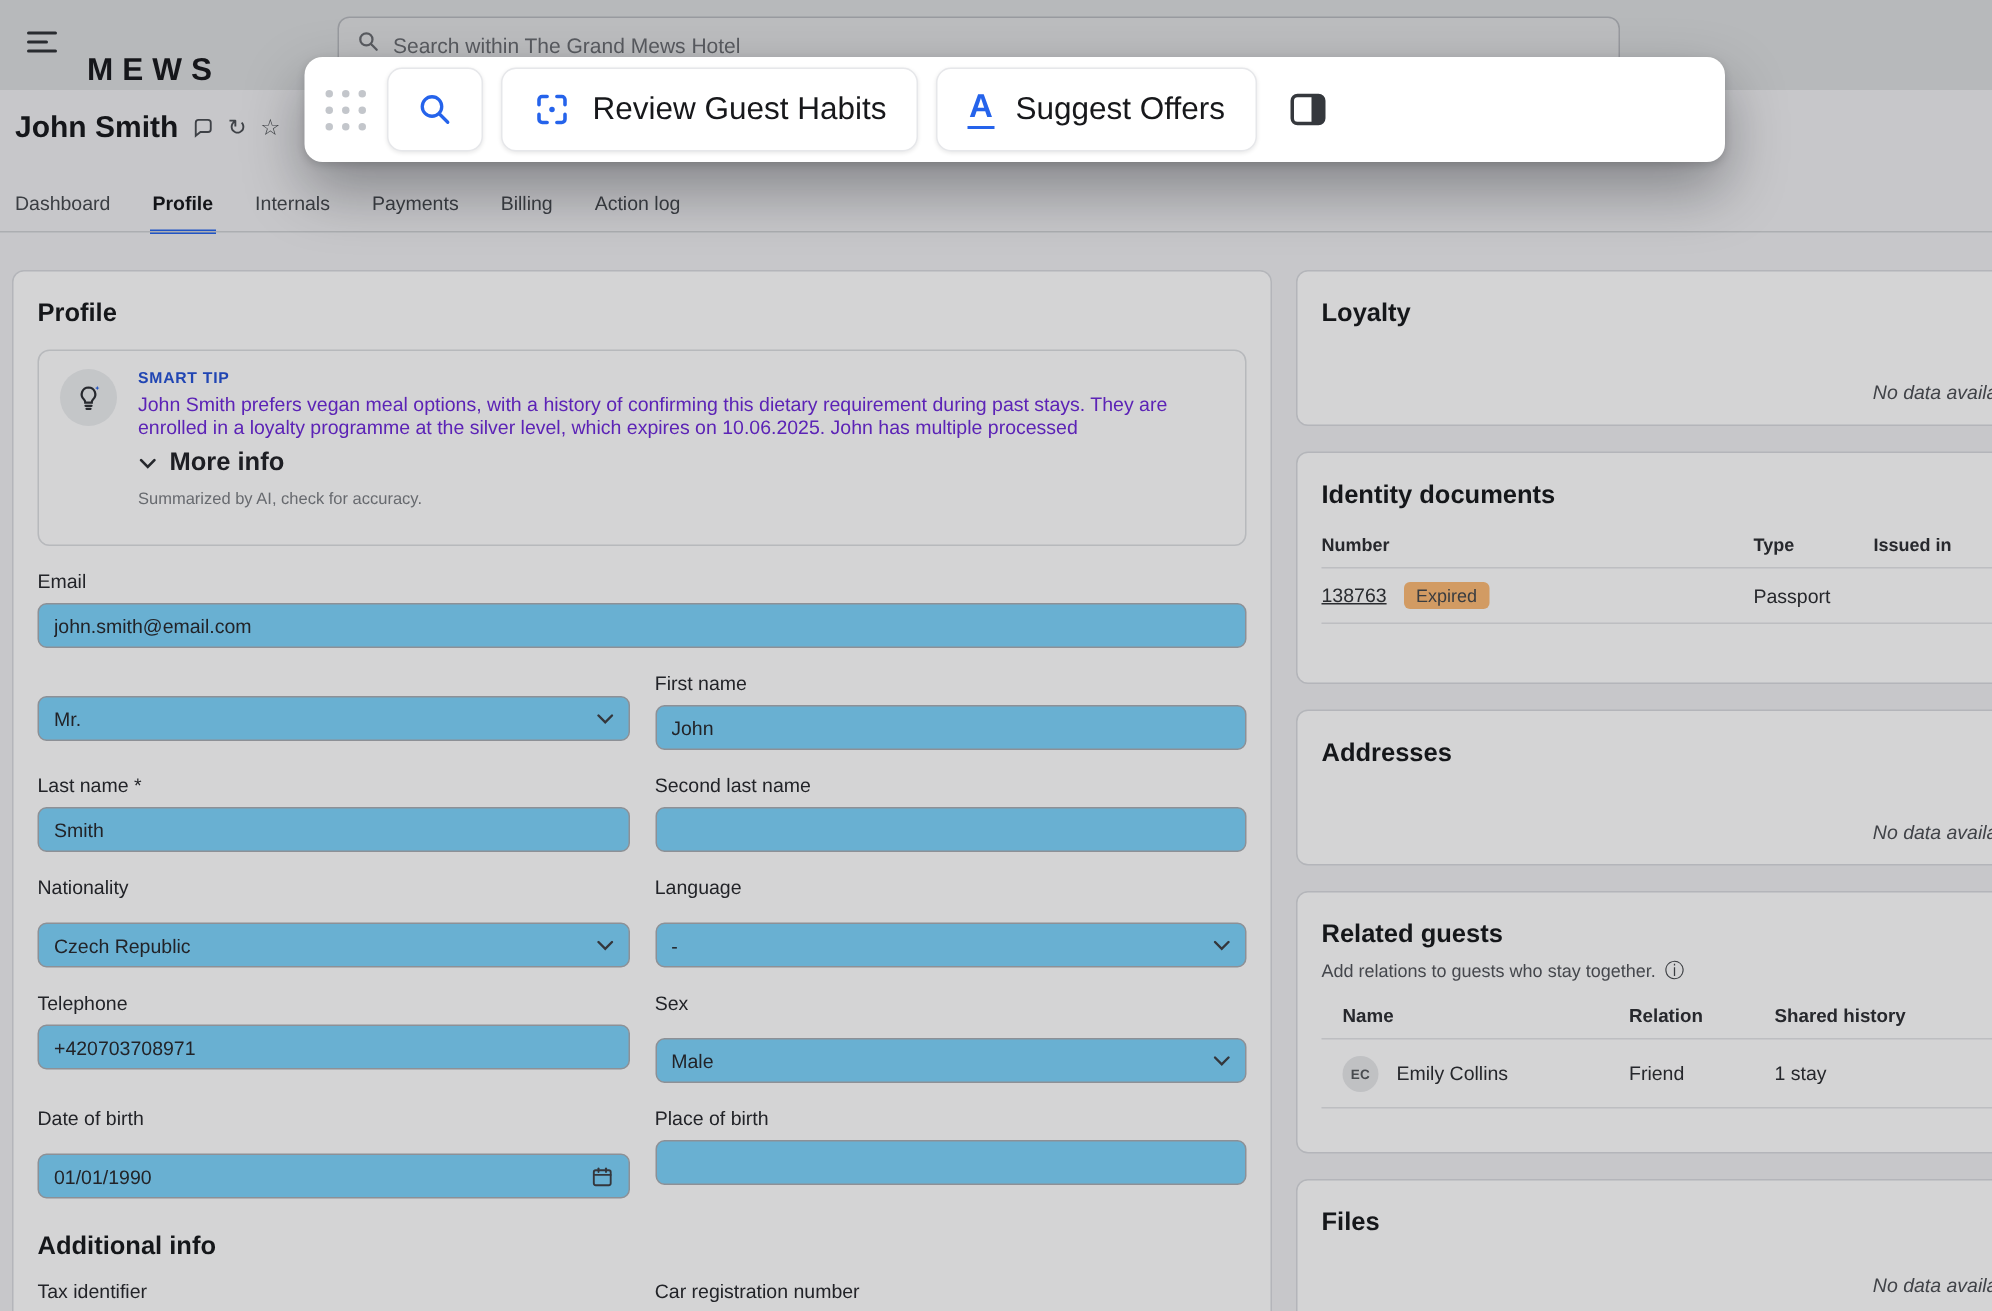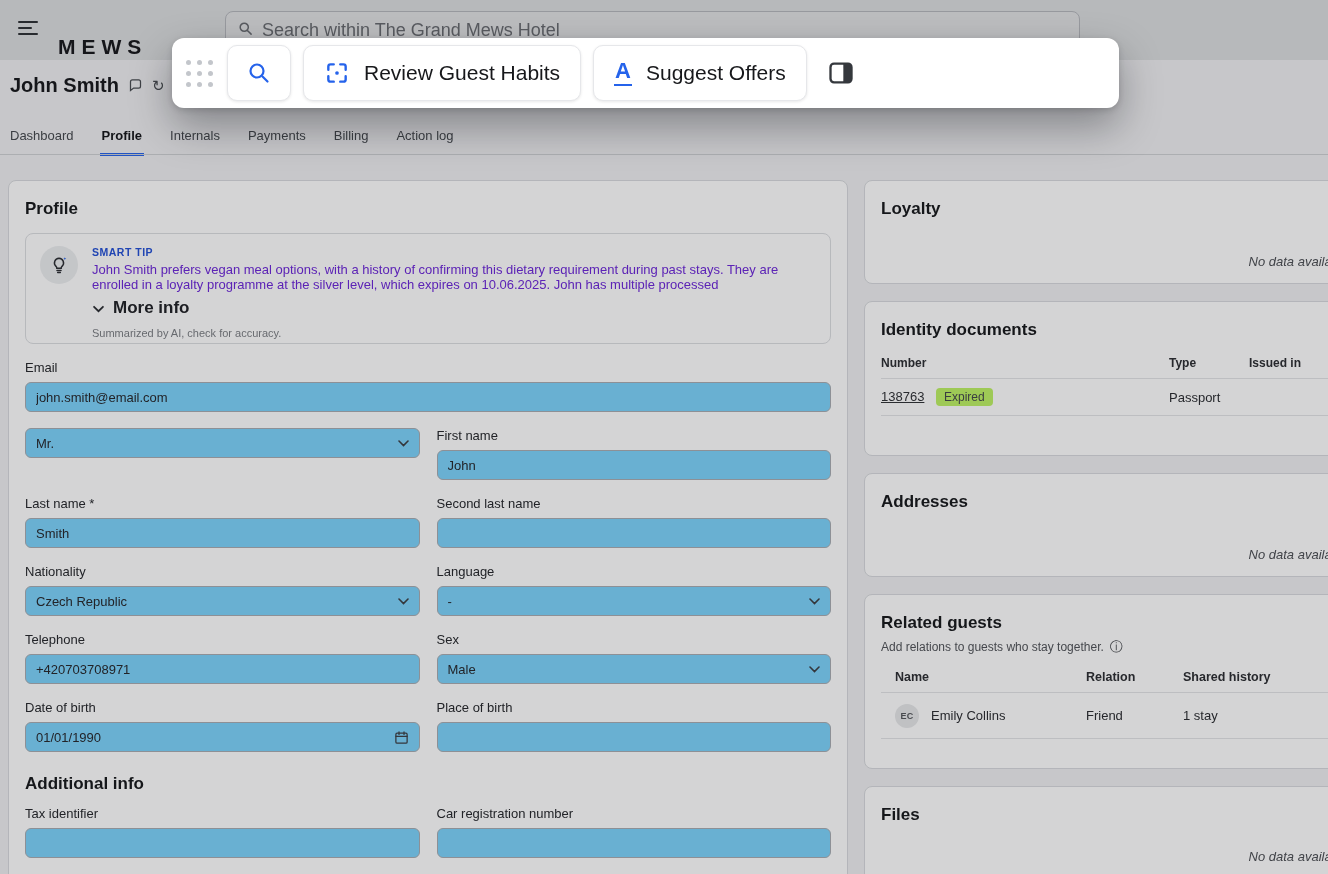--- a/index.html
+++ b/index.html
@@ -14,94 +14,94 @@
   .topbar { position:absolute; left:0; top:0; width:1328px; height:60px; background:#dcdee0; }
   .hamburger { position:absolute; left:18px; top:21px; width:20px; height:16px; cursor:pointer; }
   .hamburger span { display:block; height:2px; background:#2e3135; border-radius:1px; margin-bottom:4px; }
   .hamburger span:nth-child(2){ width:70%; }
   .logo { position:absolute; left:58px; top:17px; font-size:21px; font-weight:800; letter-spacing:6px; color:#17181b;margin-top:18px; }
   .searchbox {
     position:absolute; left:225px; top:11px; width:855px; height:38px;
     border:1px solid #b6b9bd; border-radius:8px; background:#e2e3e5;
     display:flex; align-items:center; gap:9px; padding:0 12px;
   }
-  .searchbox .ph { font-size:18px; color:#696c71; }
+  .searchbox .ph { font-size:14px; color:#696c71; }
 
   
   .guest-header { position:absolute; left:10px; top:74px; display:flex; align-items:center; gap:9px; }
   .guest-name { font-size:20px; font-weight:700; color:#17181b; }
   .hicon { color:#4a4d52; font-size:15px; line-height:1; cursor:pointer; }
   .hicon svg { display:block; }
 
   
   .tabs { position:absolute; left:8px; top:122px; display:flex; gap:24px; }
   .tab { font-size:13px; color:#45484d; padding:6px 2px 10px; cursor:pointer; border-bottom:3px solid transparent; }
   .tab.active { color:#141519; font-weight:700; border-bottom-color:#2563eb; }
   .tabs-divider { position:absolute; left:0; top:154px; width:1328px; height:1px; background:#cfd1d4; }
 
   
   .card { position:absolute; background:#ffffff; border:1px solid #d8dade; border-radius:8px; padding:18px 16px; }
   .card-title { font-size:17px; font-weight:700; color:#17191c; }
 
   .profile-card { left:8px; top:180px; width:840px; height:750px; }
 
   
-  .smart-tip { margin-top:14px; border:1px solid #dcdee1; border-radius:8px; padding:12px 16px 4px 14px; display:flex; gap:14px; }
+  .smart-tip { margin-top:14px; border:1px solid #dcdee1; border-radius:8px; padding:12px 16px 24px 14px; display:flex; gap:14px; }
   .tip-icon { width:38px; height:38px; border-radius:50%; background:#eceef0; flex:0 0 38px; display:flex; align-items:center; justify-content:center; }
   .tip-label { font-size:10.5px; font-weight:700; letter-spacing:.5px; color:#2451d6; }
   .tip-text { font-size:13px; line-height:15px; color:#6d28d9; margin-top:4px; max-width:710px; }
   .more-info { margin-top:6px; display:flex; align-items:center; gap:8px; font-size:17px; font-weight:700; color:#202226; cursor:pointer; }
   .tip-disclaimer { margin-top:9px; font-size:11px; color:#7b7e83; }
 
   
   .form-row { display:flex; gap:17px; margin-top:16px; }
   .fgroup { flex:1; min-width:0; }
   .flabel { font-size:13px; color:#26282c; margin-bottom:7px; }
   .finput, .fselect, .fdate {
     width:100%; height:30px; border:1px solid #a9adb2; border-radius:6px;
     background:#7dd3fc; font-size:13px; color:#26282c; padding:0 10px;
     font-family:"Liberation Sans", sans-serif;
   }
   .finput { display:block; }
-  .fselect, .fdate { display:flex; align-items:center; justify-content:space-between; cursor:pointer; }
+  .fselect, .fdate { display:flex; align-items:center; justify-content:space-between; cursor:pointer;margin-top:16px; }
   .section-title { margin-top:22px; font-size:17px; font-weight:700; color:#17191c; }
 
   
   .rcard { left:864px; width:502px; }
   .card-loyalty   { top:180px; height:104px; }
   .card-identity  { top:301px; height:155px; }
   .card-addresses { top:473px; height:104px; }
   .card-related   { top:594px; height:175px; }
   .card-files     { top:786px; height:120px; }
 
   .empty-note { position:absolute; right:16px; bottom:14px; font-size:13px; font-style:italic; color:#4c4f54; white-space:nowrap; }
 
   
   .id-head { display:flex; margin-top:16px; font-size:12px; font-weight:700; color:#2c2e32; }
   .id-c1 { width:288px; } .id-c2 { width:80px; } .id-c3 { flex:1; }
   .id-divider { height:1px; background:#e3e4e7; margin-top:8px; }
   .id-row { display:flex; align-items:center; height:37px; font-size:13px; color:#2b2d31; border-bottom:1px solid #e3e4e7; }
   .doc-link { text-decoration:underline; color:#303236; cursor:pointer; }
-  .badge { display:inline-block; background:#bef264; color:#44474b; font-size:12px; border-radius:4px; padding:2px 8px; margin-left:8px; }
+  .badge { display:inline-block; background:#fdba74; color:#44474b; font-size:12px; border-radius:4px; padding:2px 8px; margin-left:8px; }
 
   
   .sub-note { margin-top:5px; font-size:12px; color:#515459; display:flex; align-items:center; gap:6px; }
   .rg-head { display:flex; margin-top:14px; padding-left:14px; font-size:12.5px; font-weight:700; color:#2c2e32; }
   .rg-c1 { width:191px; } .rg-c2 { width:97px; } .rg-c3 { flex:1; }
   .rg-divider { height:1px; background:#e3e4e7; margin-top:8px; }
   .rg-row { display:flex; align-items:center; padding-left:14px; height:46px; font-size:13px; color:#2b2d31; border-bottom:1px solid #e3e4e7; }
   .rg-name { width:191px; display:flex; align-items:center; gap:12px; }
   .avatar { width:24px; height:24px; border-radius:50%; background:#e7e8ea; color:#55585c; font-size:9px; font-weight:700; display:flex; align-items:center; justify-content:center; letter-spacing:.3px; }
 
   
   .dim-overlay { position:absolute; inset:0; background:rgba(16,18,22,0.18); z-index:10; pointer-events:none; }
 
   
   .float-toolbar {
-    position:absolute; left:172px; top:38px; width:947px; height:70px; z-index:20;
+    position:absolute; left:203px; top:38px; width:947px; height:70px; z-index:20;
     background:#ffffff; border-radius:12px;
     box-shadow:0 18px 40px rgba(10,12,16,0.35), 0 2px 6px rgba(0,0,0,0.15);
     display:flex; align-items:center; gap:12px; padding:0 14px;
   }
   .drag-dots { display:grid; grid-template-columns:repeat(3,5px); grid-gap:6px; cursor:grab; margin-right:2px; }
   .drag-dots i { width:5px; height:5px; border-radius:50%; background:#c3c6cb; }
   .tb-btn {
     height:56px; background:#fff; border:1px solid #e6e7ea; border-radius:10px;
     box-shadow:0 1px 3px rgba(16,18,22,0.10);
     display:flex; align-items:center; gap:14px; padding:0 20px; cursor:pointer;

